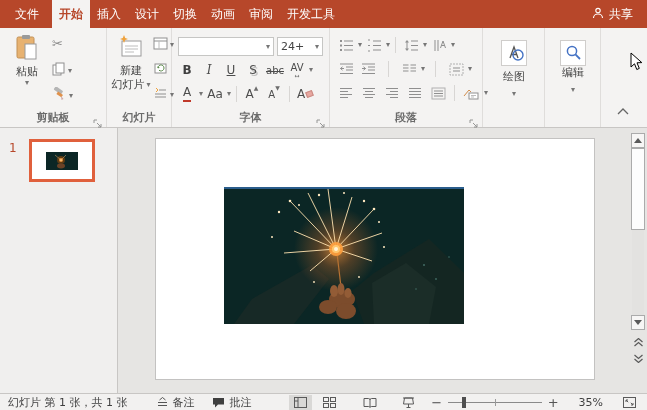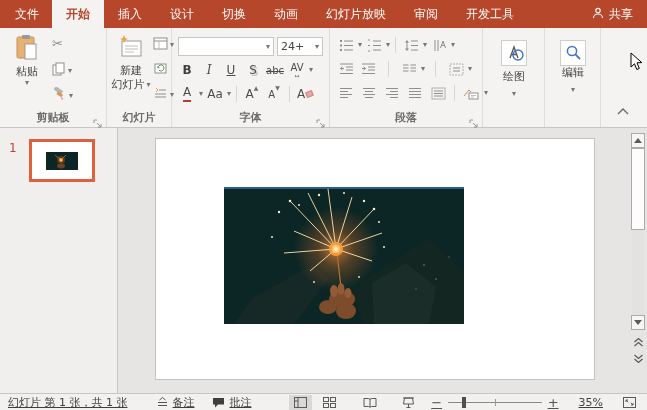--- a/index.html
+++ b/index.html
@@ -2,21 +2,21 @@
 <html><head>
 <meta charset="utf-8">
 <style>
   * { margin:0; padding:0; box-sizing:border-box; }
   html,body { width:647px; height:410px; }
   body { font-family:"DejaVu Sans","Liberation Sans",sans-serif; overflow:hidden; background:#fff; }
   #app { position:relative; width:647px; height:410px; background:#7dd3fc; }
 
   
   .tabbar { position:absolute; left:0; top:0; width:647px; height:28px; background:#B7472A; display:flex; align-items:stretch; }
-  .tab { color:#fff; font-size:12px; padding:0 14px; display:flex; align-items:center; cursor:default; white-space:nowrap; }
+  .tab { color:#fff; font-size:12px; padding:0 7px; display:flex; align-items:center; cursor:default; white-space:nowrap; }
   .tab.file { padding:0 13px; margin-left:2px; }
   .tab.active { background:#F4F3F2; color:#B7472A; font-weight:bold; }
   .tellme { display:flex; align-items:center; gap:5px; color:#fff; font-size:12px; padding:0 8px; margin-left:14px; white-space:nowrap; }
   .share { display:flex; align-items:center; gap:5px; color:#fff; font-size:12px; padding:0 10px; margin-left:auto; margin-right:4px; white-space:nowrap; }
 
   
   .ribbon { position:absolute; left:0; top:28px; width:647px; height:100px; background:#F4F3F2; border-bottom:1px solid #C8C6C4; }
   .grp { position:absolute; top:0; height:99px; border-right:1px solid #DFDDDB; }
   .grp-label { position:absolute; bottom:2px; left:0; width:100%; text-align:center; font-size:11px; color:#6b6b6b; white-space:nowrap;font-weight:bold; }
   .launcher { position:absolute; right:3px; bottom:3px; width:10px; height:10px; opacity:.75; }
@@ -55,21 +55,21 @@
 
   
   .vscroll { position:absolute; right:2px; top:5px; width:14px; height:232px; }
   .scroll-btn { position:absolute; left:0; width:14px; height:15px; background:#F7F6F5; border:1px solid #ABABAB; display:flex; align-items:center; justify-content:center; }
   .scroll-track { position:absolute; left:1px; top:15px; width:12px; height:167px; background:#E3E2E0; }
   .scroll-thumb { position:absolute; left:0; top:15px; width:14px; height:82px; background:#FDFDFD; border:1px solid #ABABAB; }
   .navbtn { position:absolute; left:0; width:14px; height:13px; display:flex; align-items:center; justify-content:center; }
 
   
   .statusbar { position:absolute; left:0; top:393px; width:647px; height:17px; background:#F2F1F0; border-top:1px solid #C8C6C4; display:flex; align-items:center; font-size:11px; color:#3f3f3f; }
-  .sb-item { display:flex; align-items:center; gap:4px; white-space:nowrap;text-decoration:underline; }
+  .sb-item { display:flex; align-items:center; gap:4px; white-space:nowrap; }
   .viewbtn { display:flex; align-items:center; justify-content:center; width:24px; height:15px; }
   .viewbtn.sel { background:#D9D8D6; }
   .zoom-track { position:relative; width:100px; height:12px; }
   .zoom-track .line { position:absolute; left:0; top:6px; width:100%; height:1px; background:#8a8a8a; }
   .zoom-track .tick { position:absolute; left:50%; top:3px; width:1px; height:7px; background:#9a9a9a; }
   .zoom-track .thumbz { position:absolute; left:15%; top:1px; width:4px; height:11px; background:#4f4f4f; }
   .pct { width:30px; text-align:right; }
 
   .cursor { position:absolute; left:630px; top:52px; z-index:50; pointer-events:none; }
 </style>
@@ -78,21 +78,20 @@
 
 <div id="app">
 
   <header class="tabbar">
     <div class="tab file">文件</div>
     <div class="tab active">开始</div>
     <div class="tab">插入</div>
     <div class="tab">设计</div>
     <div class="tab">切换</div>
     <div class="tab">动画</div>
-    <div class="tab">幻灯片放映</div>
     <div class="tab">审阅</div>
     <div class="tab">开发工具</div>
     <div class="share">
       <span>
         <svg width="12" height="12" viewBox="0 0 12 12">
             <circle cx="6" cy="3.6" r="2.2" fill="none" stroke="#fff" stroke-width="1.1"></circle>
             <path d="M1.5,11 a4.5,4 0 0 1 9,0" fill="none" stroke="#fff" stroke-width="1.1"></path>
           </svg>
       </span>
       <span>共享</span>

